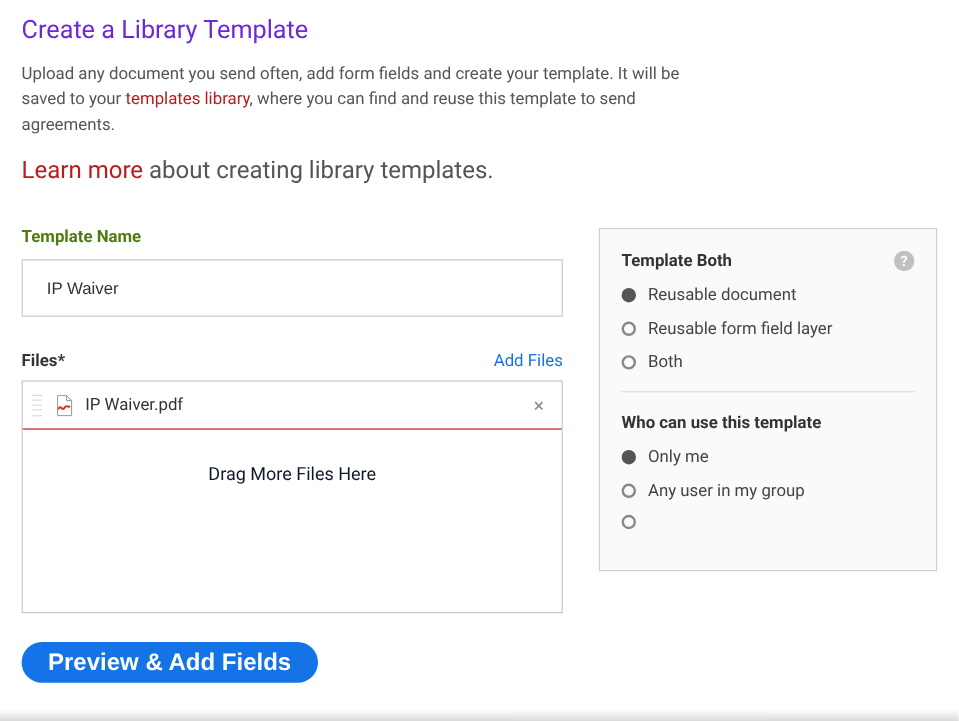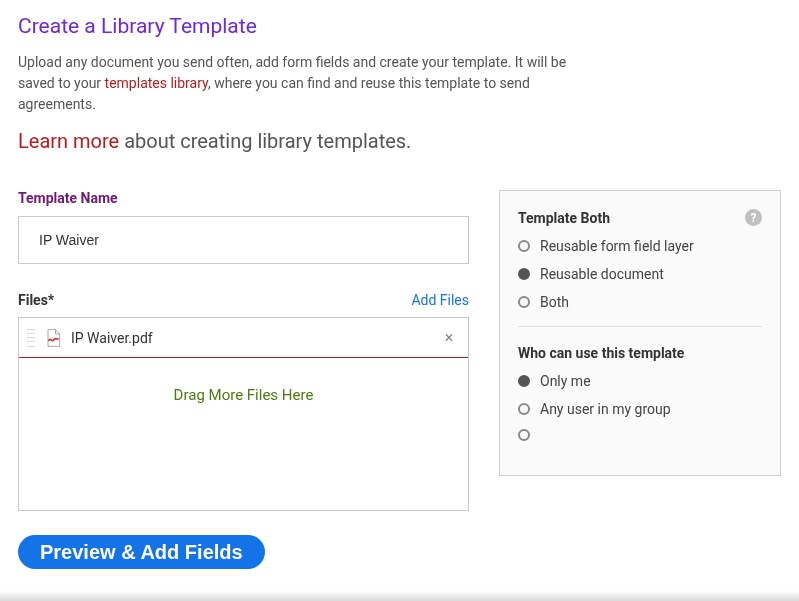--- a/index.html
+++ b/index.html
@@ -31,21 +31,21 @@
     .left { flex: 1; }
     .right {
       width: 282px;
       border: 1px solid #d0d0d0;
       background: #fafafa;
       padding: 18px 18px 22px 18px;
     }
     .label-strong {
       font-size: 14px;
       font-weight: 700;
-      color: #701a75;
+      color: #4d7c0f;
       margin-bottom: 10px;
       display: block;
     }
     .text-input {
       width: 100%;
       height: 48px;
       border: 1px solid #c8c8c8;
       padding: 0 20px;
       font-size: 14px;
       color: #333;
@@ -83,21 +83,21 @@
       display: flex; align-items: center; justify-content: center;
       color: #888; cursor: pointer; font-size: 16px;
     }
     .drop-zone {
       height: 152px;
       display: flex;
       align-items: flex-start;
       justify-content: center;
       padding-top: 28px;
       font-size: 15px;
-      color: #4d7c0f;
+      color: #0f172a;
     }
     .right .section-head {
       font-size: 14px;
       font-weight: 700;
       color: #333;
       margin-bottom: 12px;
       display: flex;
       justify-content: space-between;
       align-items: center;
     }
@@ -186,29 +186,29 @@
     <button class="primary-btn">Preview &amp; Add Fields</button>
   </div>
 
   <div class="right">
     <div class="section-head">
       <span>Template Both</span>
       <span class="help-icon">?</span>
     </div>
 
     <div class="radio-row">
-      <span class="radio-dot"></span>
-      <span>Reusable form field layer</span>
-    </div>
-    <div class="radio-row">
       <span class="radio-dot selected"></span>
       <span>Reusable document</span>
     </div>
     <div class="radio-row">
       <span class="radio-dot"></span>
+      <span>Reusable form field layer</span>
+    </div>
+    <div class="radio-row">
+      <span class="radio-dot"></span>
       <span>Both</span>
     </div>
 
     <hr class="divider">
 
     <div class="section-head">
       <span>Who can use this template</span>
     </div>
 
     <div class="radio-row">

